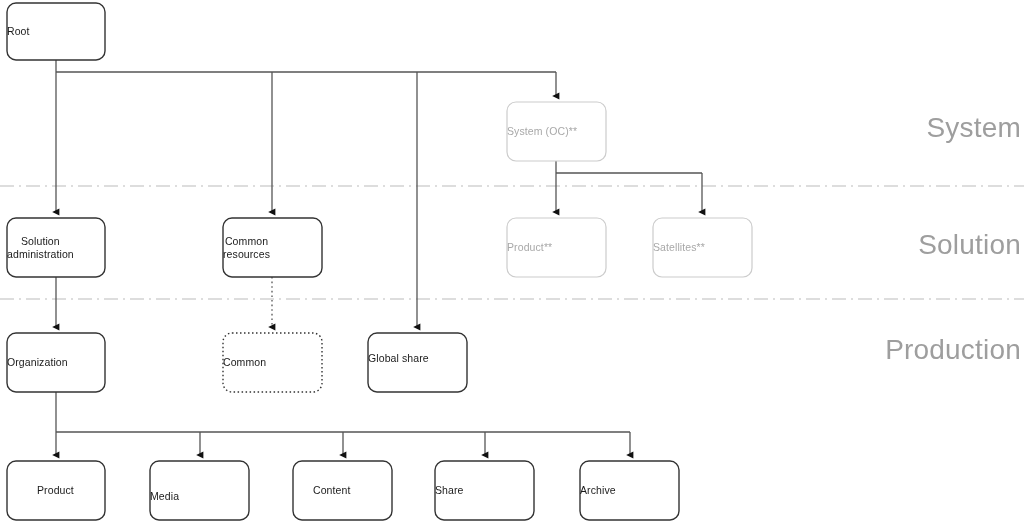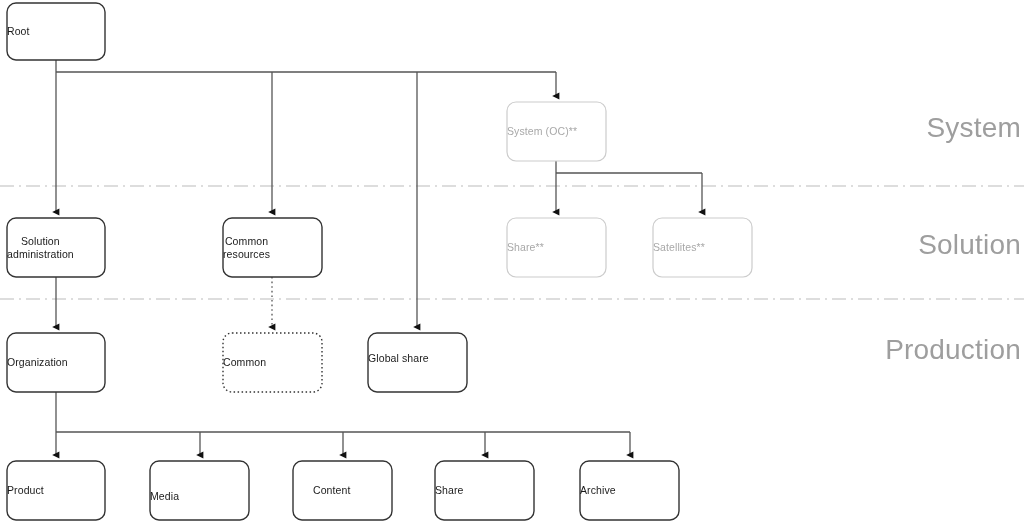--- a/index.html
+++ b/index.html
@@ -154,21 +154,21 @@
 
   <div class="node-label" style="left:223px; top:218px; width:99px; height:59px;">
     <span>
       <span>Common</span><br>
       <span>resources</span>
     </span>
   </div>
 
   <div class="node-label muted" style="left:507px; top:218px; width:99px; height:59px;">
     <span>
-      <span>Share**</span>
+      <span>Product**</span>
     </span>
   </div>
 
   <div class="node-label muted" style="left:653px; top:218px; width:99px; height:59px;">
     <span>
       <span>Satellites**</span>
     </span>
   </div>
 
   <div class="node-label" style="left:7px; top:333px; width:98px; height:59px;">
@@ -182,21 +182,21 @@
       <span>Common</span>
     </span>
   </div>
 
   <div class="node-label" style="left:368px; top:333px; width:99px; height:51px;">
     <span>
       <span>Global share</span>
     </span>
   </div>
 
-  <div class="node-label" style="left:7px; top:461px; width:98px; height:59px;">
+  <div class="node-label" style="left:7px; top:461px; width:98px; height:59px;padding-left:30px;">
     <span>
       <span>Product</span>
     </span>
   </div>
 
   <div class="node-label" style="left:150px; top:461px; width:99px; height:71px;">
     <span>
       <span>Media</span>
     </span>
   </div>

